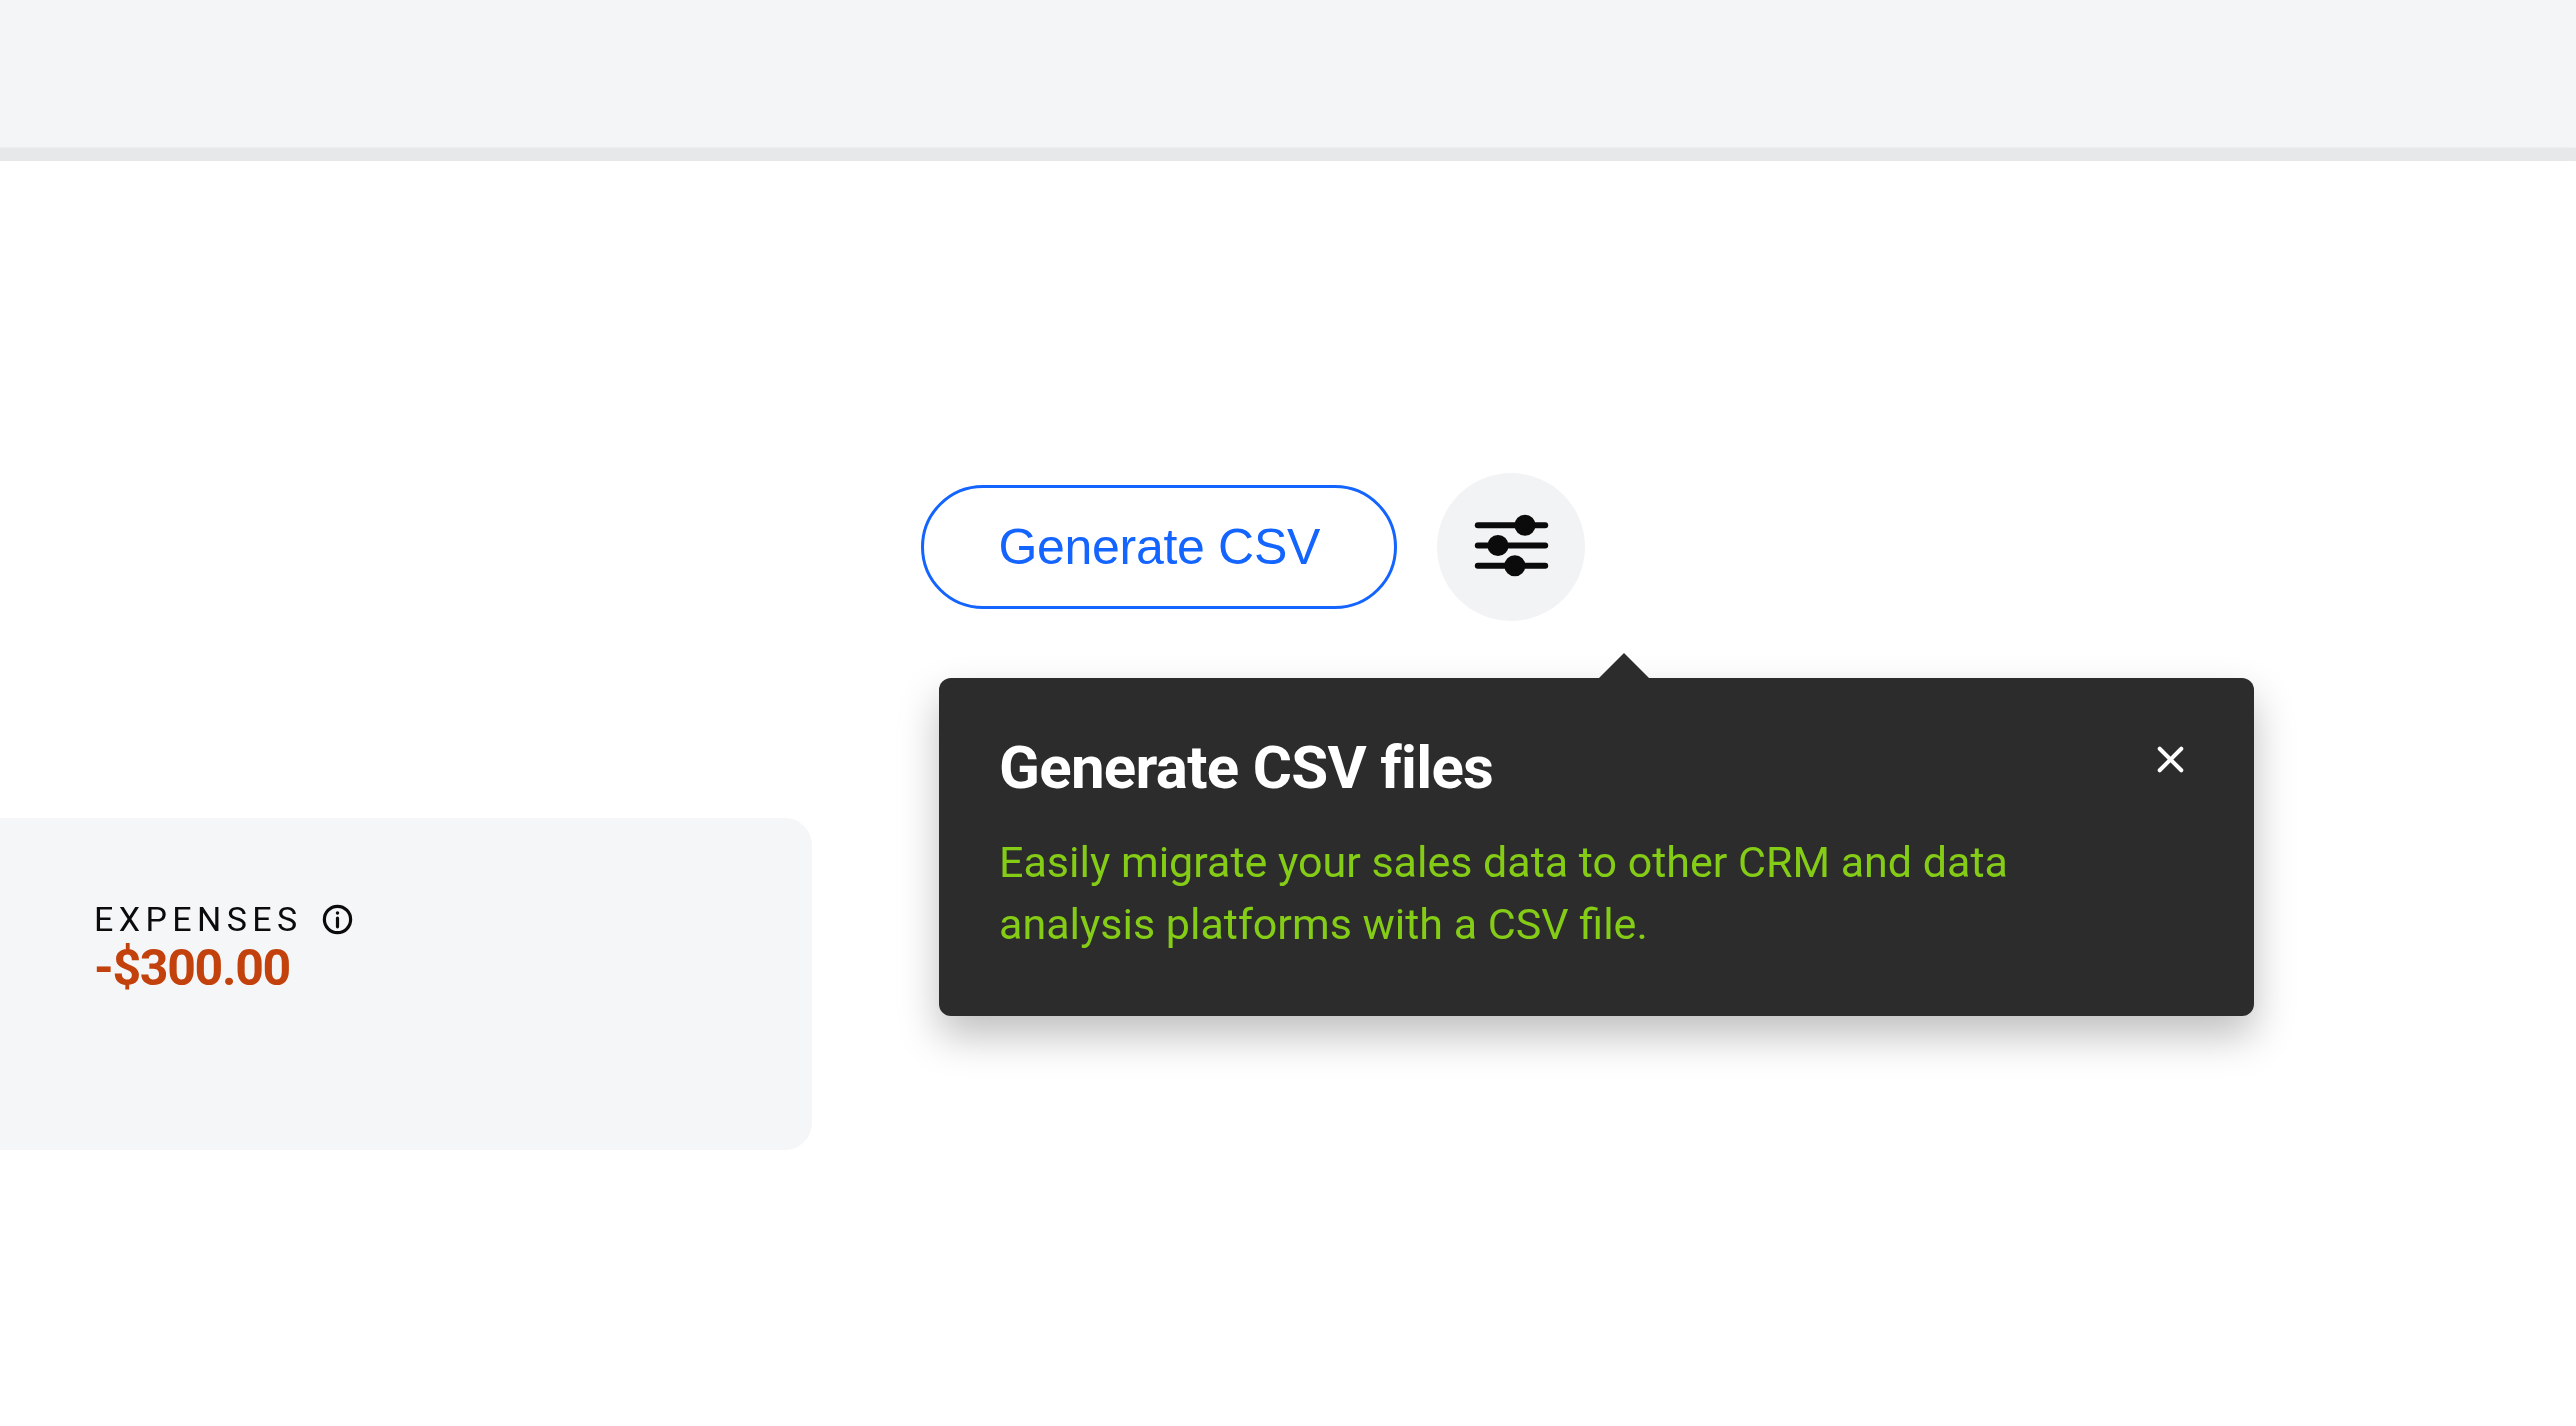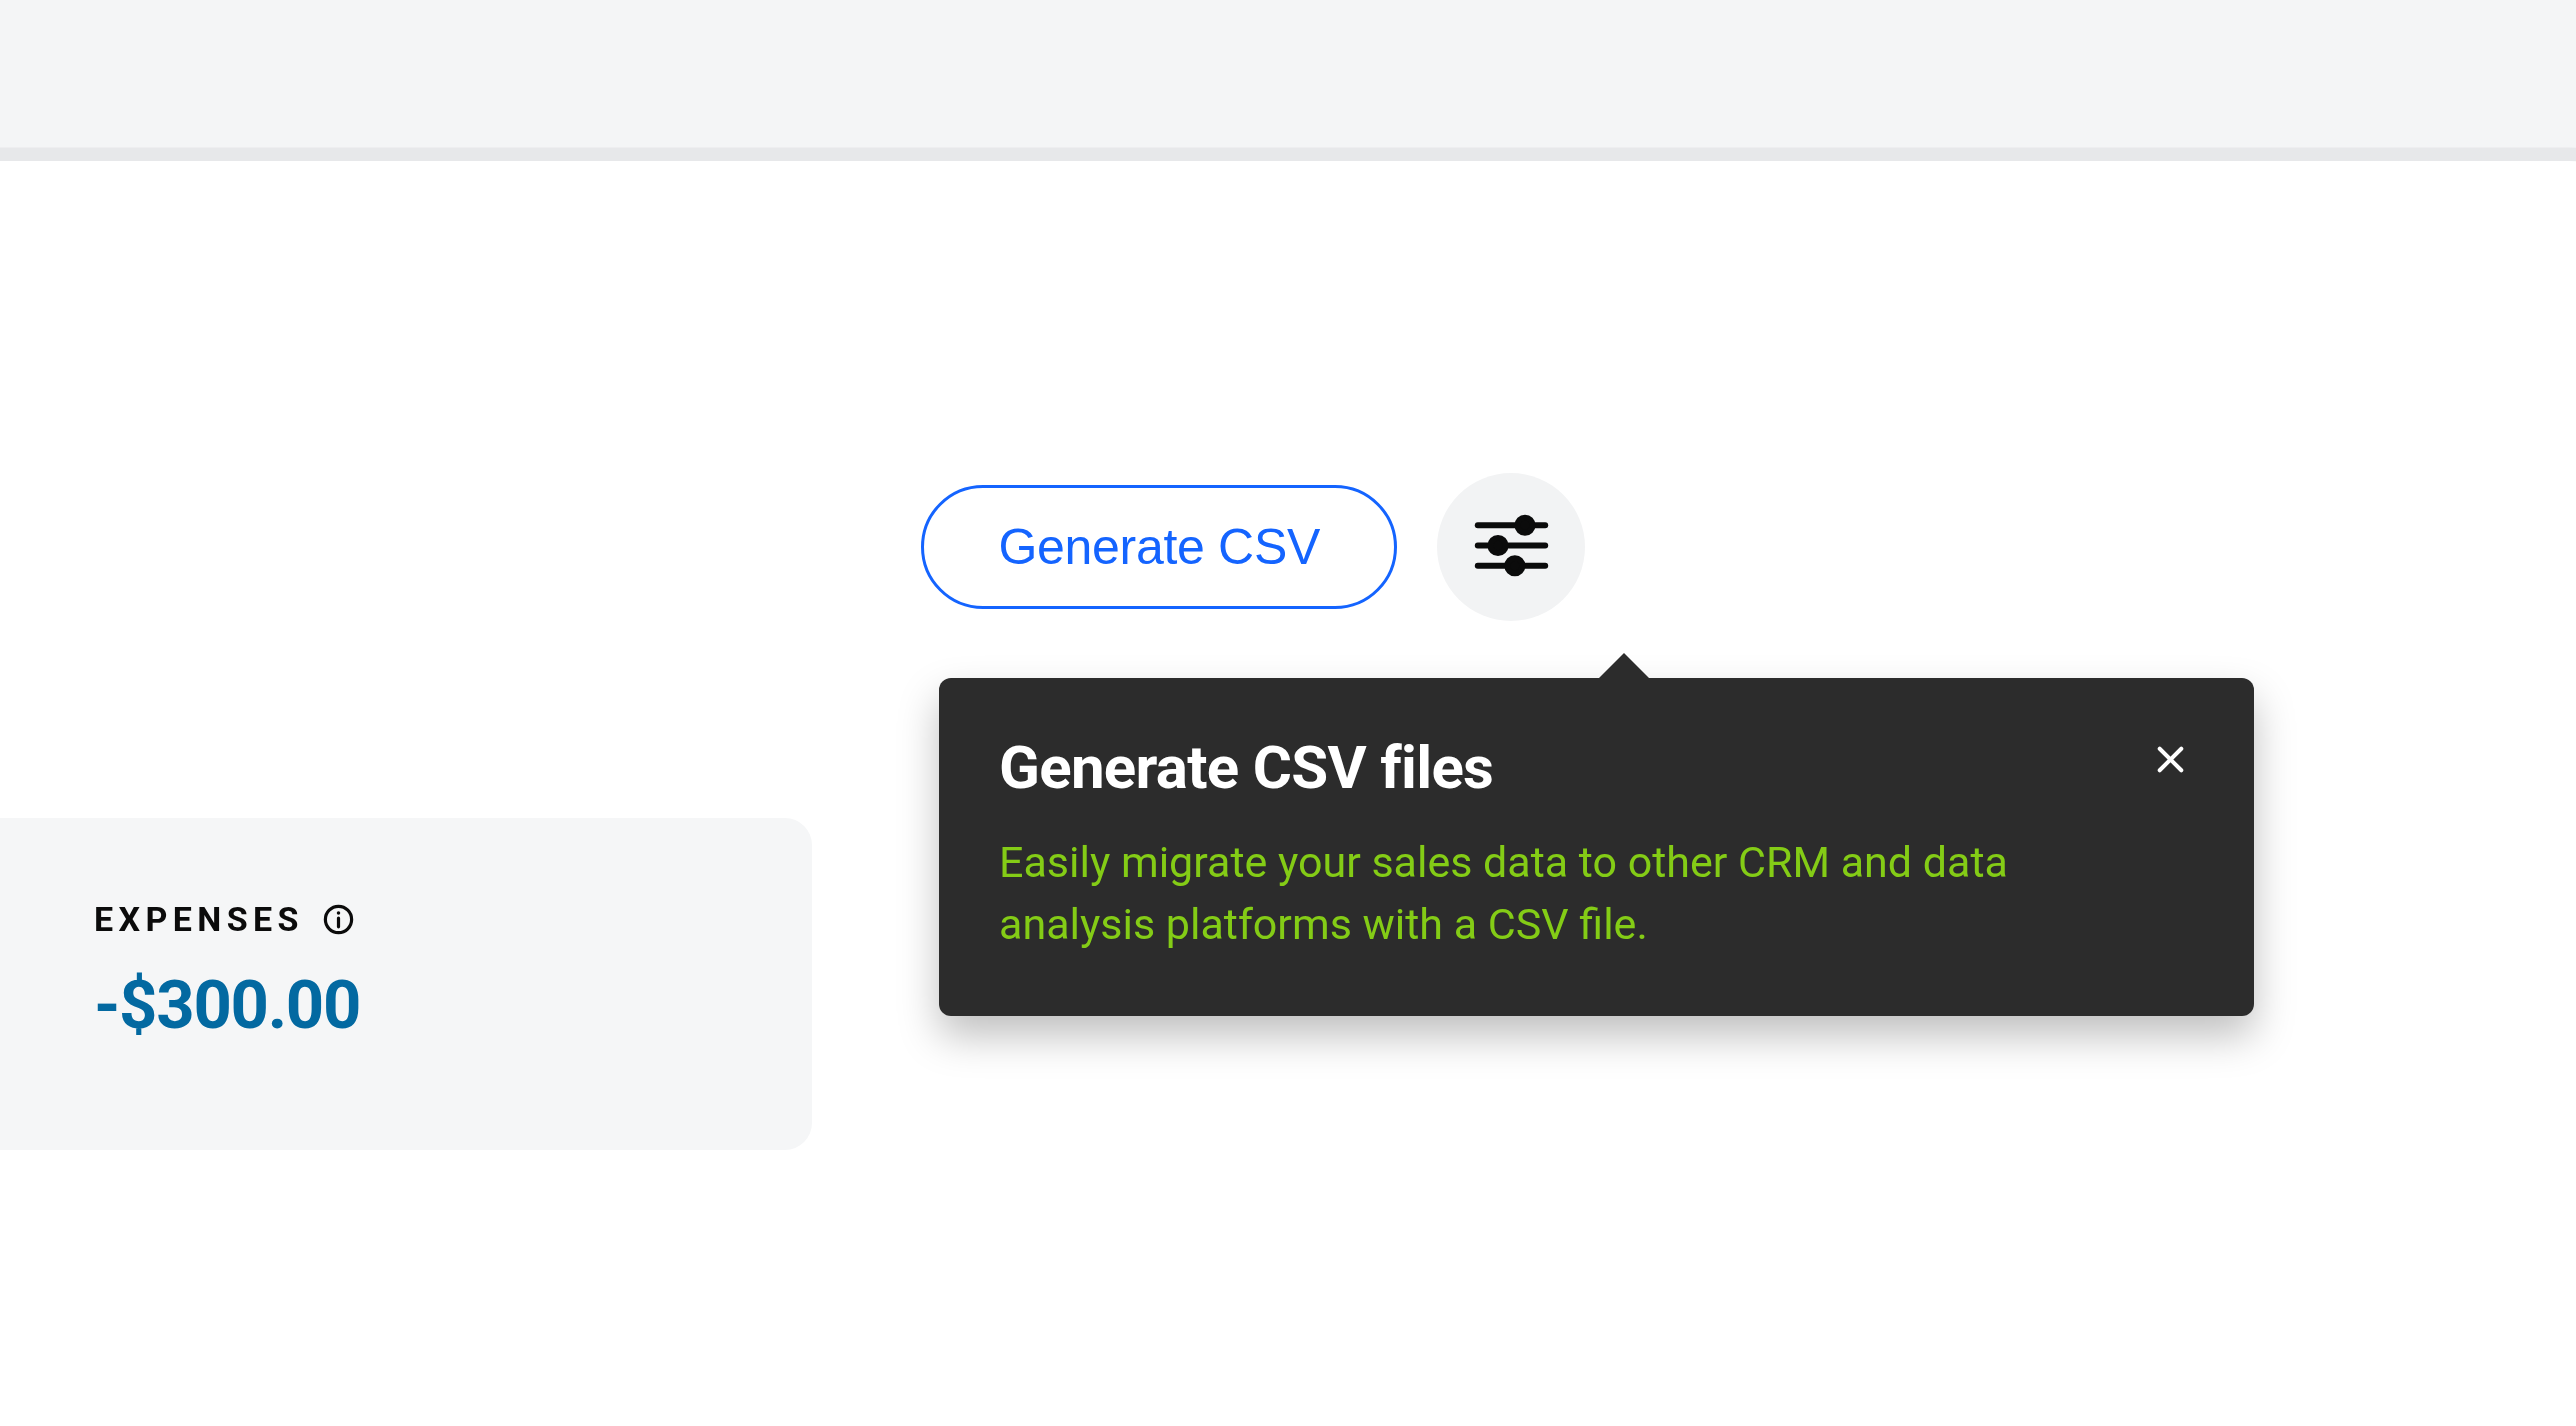--- a/index.html
+++ b/index.html
@@ -132,35 +132,34 @@
     border-radius: 27px;
     padding: 81px 67px 67px 295px;
   }
   .exp-label-row {
     display: flex;
     align-items: center;
     gap: 17.4px;
   }
   .exp-label {
     font-size: 34px;
-    font-weight: 700;
+    font-weight: 400;
     letter-spacing: 5.4px;
     color: #0b0b0b;
   }
   .info-icon {
     width: 35px; height: 35px;
     display: inline-flex;
   }
   .info-icon svg { width: 100%; height: 100%; }
   .exp-amount {
-    margin-top: 27px;
-    font-size: 67px;
+    font-size: 50px;
     font-weight: 700;
     letter-spacing: -1.3px;
-    color: #0369a1;
+    color: #c2410c;
   }
 </style>
 </head>
 <body>
 
 <div class="stage" id="stage" style="transform: scale(1);">
   <div class="outer"></div>
 
   <div class="panel"></div>
 

